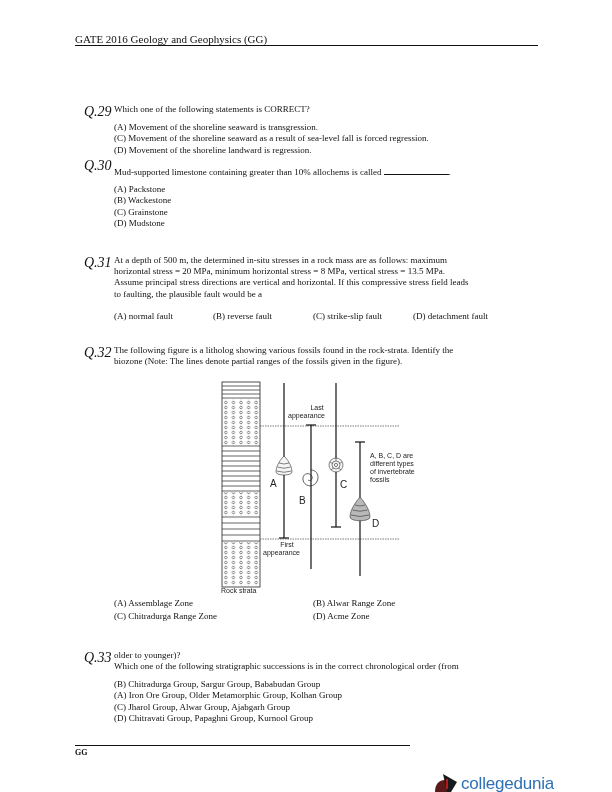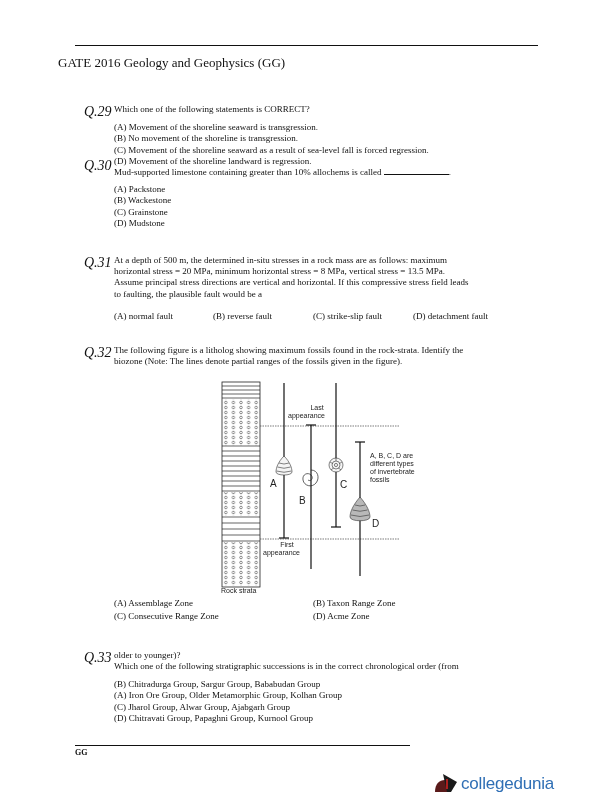--- a/index.html
+++ b/index.html
@@ -1,19 +1,19 @@
 <!DOCTYPE html>
 <html><head>
 <meta charset="utf-8">
 <style>
   html, body { margin: 0; padding: 0; background: #ffffff; }
   body { width: 612px; height: 792px; position: relative; overflow: hidden;
          font-family: "Liberation Serif", serif; color: #111; }
   .abs { position: absolute; }
-  .header { left: 58px; top: 33px; font-size: 13px; margin-top: 22px; }
+  .header { left: 75px; top: 33px; font-size: 11px; }
   .header-rule { left: 75px; top: 45px; width: 463px; height: 1px; background: #111; }
   .qnum { font-size: 14px; font-style: italic; }
   .qtext { font-size: 9px; line-height: 11.2px; }
   .opt { font-size: 9px; line-height: 11.3px; }
   .footer-rule { left: 75px; top: 745px; width: 335px; height: 1px; background: #111; }
   .footer { left: 75px; top: 748px; font-size: 8px; font-weight: bold; }
   .blank { display: inline-block; width: 65px; border-bottom: 0.8px solid #111; height: 8px; vertical-align: baseline; }
   .fig-text { font-family: "Liberation Sans", sans-serif; font-size: 7px; color: #222; line-height: 8px; }
   .logo { left: 433px; top: 770px; height: 22px; }
   .logo-text { font-family: "Liberation Sans", sans-serif; font-size: 17px; color: #2f6fb5; letter-spacing: -0.2px; }
@@ -21,21 +21,20 @@
 </head>
 <body>
 
 <div class="abs header">GATE 2016 Geology and Geophysics (GG)</div>
 <div class="abs header-rule"></div>
 
 <div class="abs qnum" style="left:84px; top:104px;">Q.29</div>
 <div class="abs qtext" style="left:114px; top:104px;text-align:right;">Which one of the following statements is CORRECT?</div>
 <div class="abs" style="left:114px; top:122px;">
   <div class="opt">(A) Movement of the shoreline seaward is transgression.</div>
-  <div class="opt">(B) No movement of the shoreline is transgression.</div>
   <div class="opt">(C) Movement of the shoreline seaward as a result of sea-level fall is forced regression.</div>
   <div class="opt">(D) Movement of the shoreline landward is regression.</div>
 </div>
 
 <div class="abs qnum" style="left:84px; top:158px;">Q.30</div>
 <div class="abs qtext" style="left:114px; top:166px;">
   <span>Mud-supported limestone containing greater than 10% allochems is called</span>
   <span class="blank"></span><span>.</span>
 </div>
 <div class="abs" style="left:114px; top:184px;">
@@ -52,21 +51,21 @@
   <div>Assume principal stress directions are vertical and horizontal. If this compressive stress field leads</div>
   <div>to faulting, the plausible fault would be a</div>
 </div>
 <div class="abs opt" style="left:114px; top:311px;">(A) normal fault</div>
 <div class="abs opt" style="left:213px; top:311px;">(B) reverse fault</div>
 <div class="abs opt" style="left:313px; top:311px;">(C)  strike-slip fault</div>
 <div class="abs opt" style="left:413px; top:311px;">(D)  detachment fault</div>
 
 <div class="abs qnum" style="left:84px; top:345px;">Q.32</div>
 <div class="abs qtext" style="left:114px; top:345px;">
-  <div>The following figure is a litholog showing maximum fossils found in the rock-strata. Identify the</div>
+  <div>The following figure is a litholog showing various fossils found in the rock-strata. Identify the</div>
   <div>biozone (Note: The lines denote partial ranges of the fossils given in the figure).</div>
 </div>
 
 <svg class="abs" style="left:0; top:0;" width="612" height="792">
   <defs>
     <pattern id="dots" x="222" y="0" width="7.6" height="5" patternUnits="userSpaceOnUse">
       <circle cx="3.8" cy="2.5" r="1.3" fill="none" stroke="#333" stroke-width="0.55"></circle>
     </pattern>
   </defs>
   <g>
@@ -159,22 +158,22 @@
   <div>different types</div>
   <div>of invertebrate</div>
   <div>fossils</div>
 </div>
 <div class="abs fig-text" style="left:270px; top:480px; font-size:10px;">A</div>
 <div class="abs fig-text" style="left:299px; top:497px; font-size:10px;">B</div>
 <div class="abs fig-text" style="left:340px; top:481px; font-size:10px;">C</div>
 <div class="abs fig-text" style="left:372px; top:520px; font-size:10px;">D</div>
 
 <div class="abs opt" style="left:114px; top:598px;text-align:center;">(A) Assemblage Zone</div>
-<div class="abs opt" style="left:313px; top:598px;">(B) Taxon Range Zone</div>
-<div class="abs opt" style="left:114px; top:611px;">(C) Consecutive Range Zone</div>
+<div class="abs opt" style="left:313px; top:598px;">(B) Alwar Range Zone</div>
+<div class="abs opt" style="left:114px; top:611px;">(C) Chitradurga Range Zone</div>
 <div class="abs opt" style="left:313px; top:611px;">(D) Acme Zone</div>
 
 <div class="abs qnum" style="left:84px; top:650px;">Q.33</div>
 <div class="abs qtext" style="left:114px; top:650px;">
   <div>older to younger)?</div>
   <div>Which one of the following stratigraphic successions is in the correct chronological order (from</div>
 </div>
 <div class="abs" style="left:114px; top:679px;">
   <div class="opt">(B) Chitradurga Group, Sargur Group, Bababudan Group</div>
   <div class="opt">(A) Iron Ore Group, Older Metamorphic Group, Kolhan Group</div>

